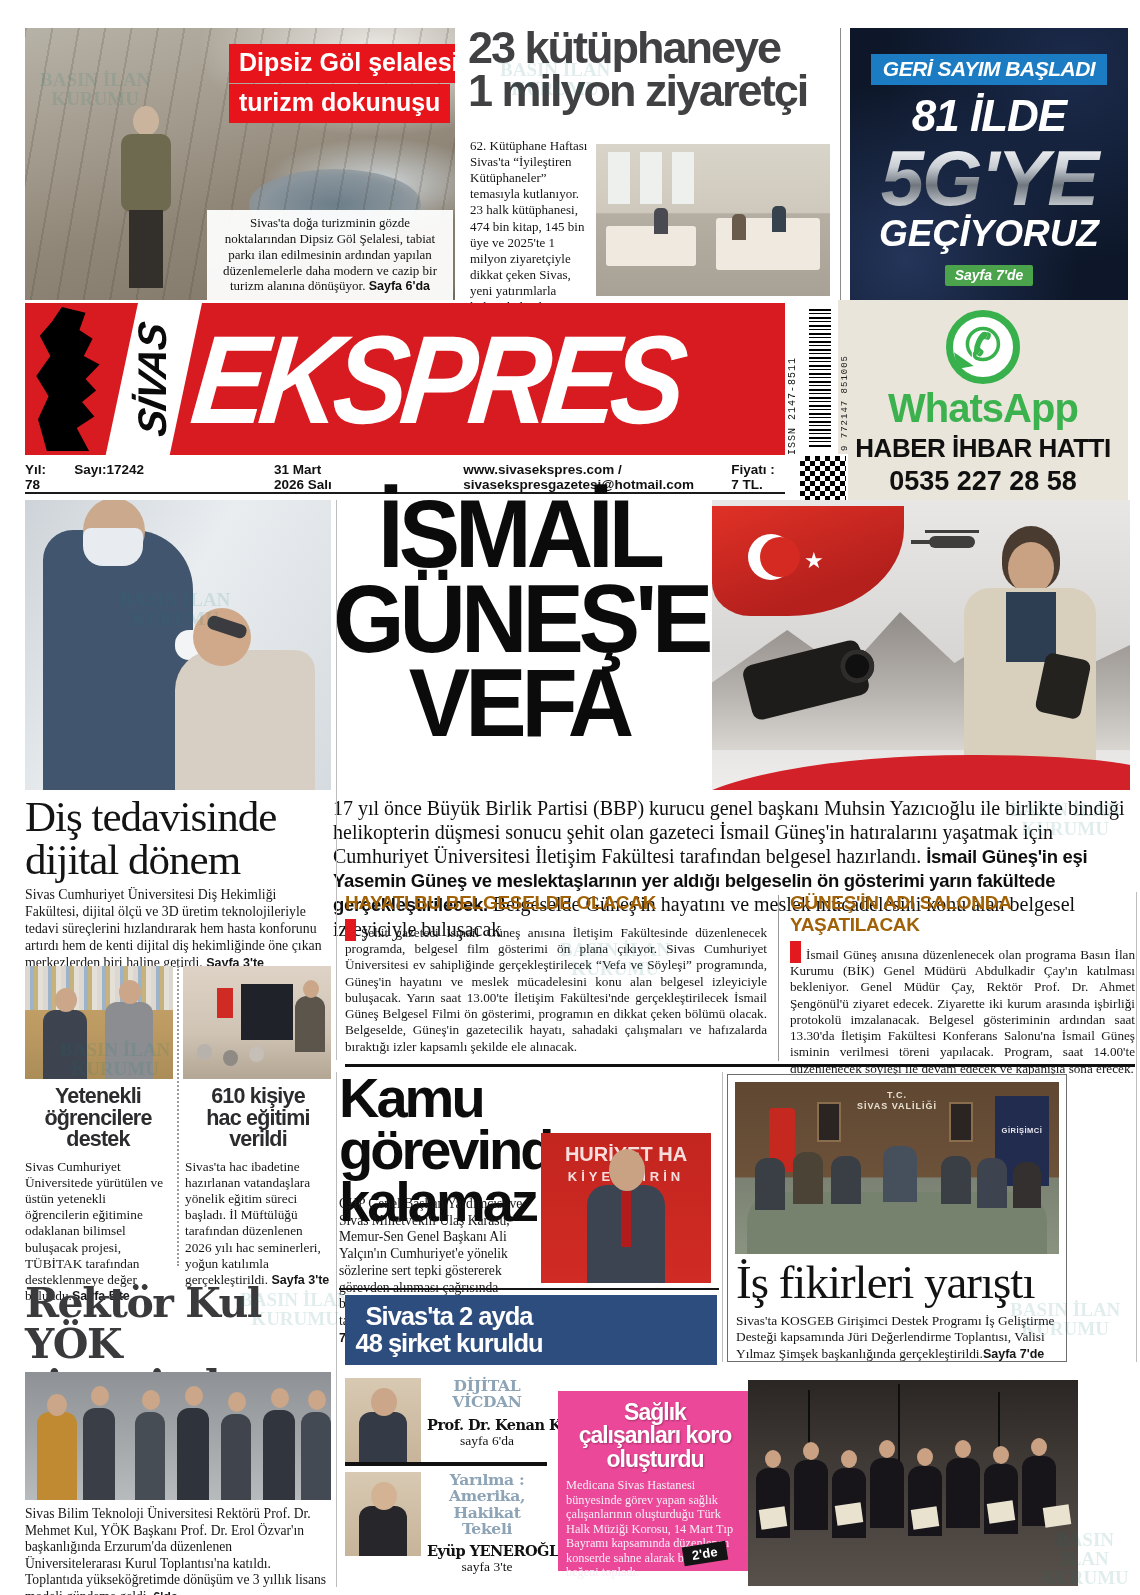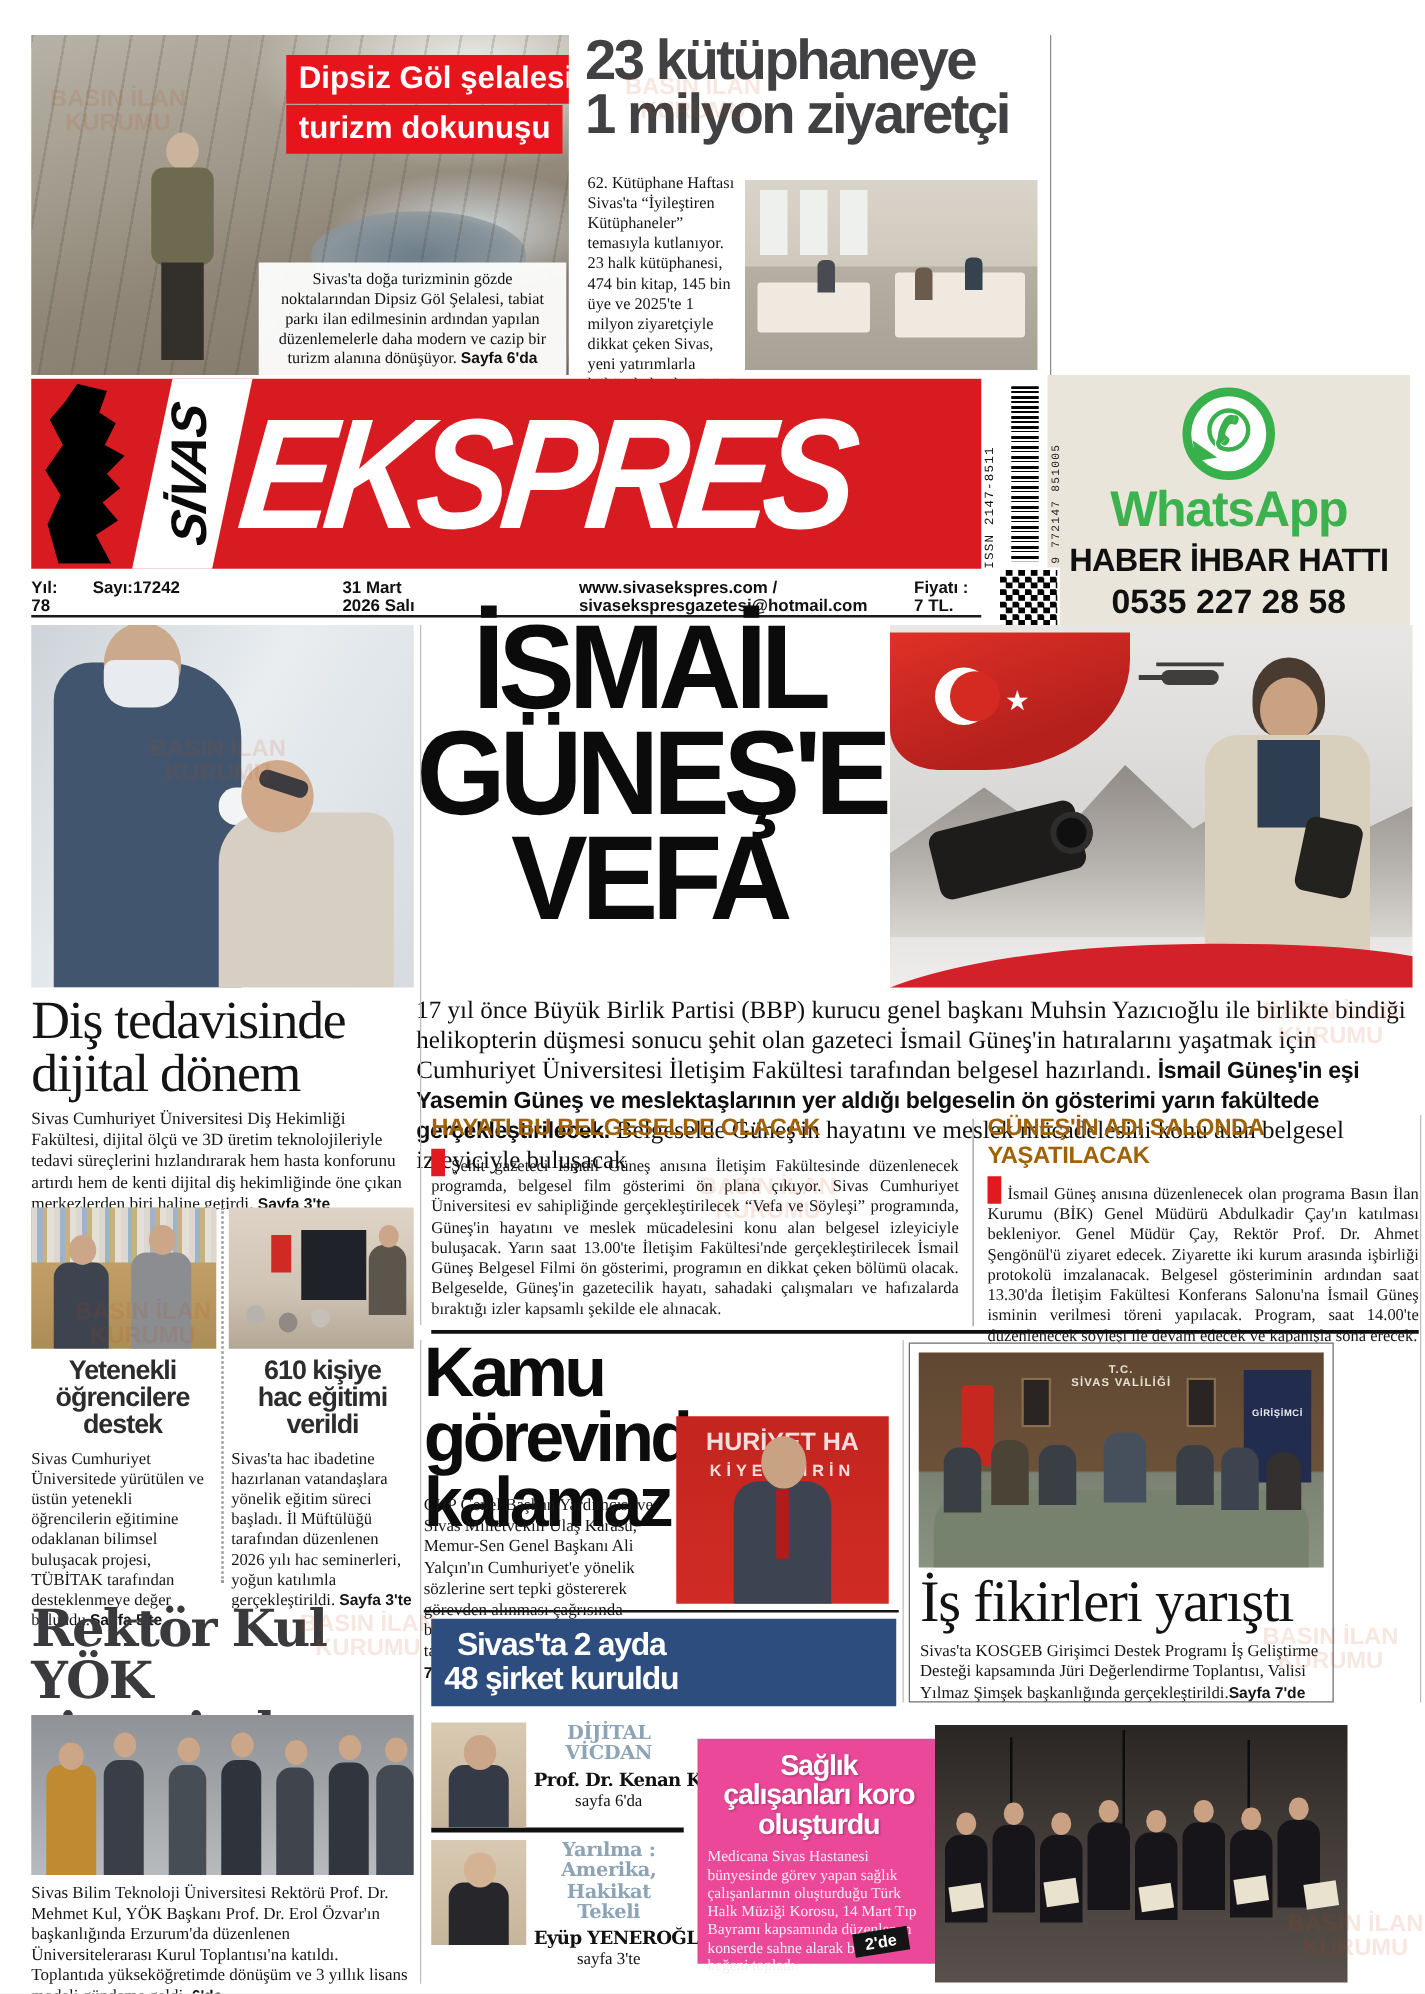--- a/index.html
+++ b/index.html
@@ -1,20 +1,20 @@
 <!DOCTYPE html>
 <html><head>
 <meta charset="utf-8">
 <style>
   * { margin:0; padding:0; box-sizing:border-box; }
   body { background:#e7e7e7; font-family:"Liberation Serif", serif; }
   .page { position:relative; width:1140px; height:1595px; background:#fff; margin:0 auto; overflow:hidden; }
 
   
-  .wm { position:absolute; opacity:.12; color:#c2410c; font-family:Liberation Sans, sans-serif;
+  .wm { position:absolute; opacity:.12; color:#0f766e; font-family:Liberation Serif, serif;
         font-weight:bold; font-size:19px; line-height:1; text-align:center; pointer-events:none; z-index:50; }
   .wm span { display:block; }
 
   
   .teaser-photo { position:absolute; left:25px; top:28px; width:430px; height:272px;
      background:linear-gradient(165deg,#b7b2a7 0%,#a29a8c 35%,#8f8678 60%,#7e7566 100%); overflow:hidden; }
   .tp-snow1 { position:absolute; left:40%; top:0; width:60%; height:40%;
      background:radial-gradient(ellipse at 70% 20%, #eceae6 0%, rgba(236,234,230,0) 70%); }
   .tp-snow2 { position:absolute; left:55%; top:40%; width:45%; height:35%;
      background:radial-gradient(ellipse at 60% 50%, #cfd6da 0%, rgba(207,214,218,0) 70%); }
@@ -335,20 +335,27 @@
       <div class="lib-desk" style="left:10px;top:82px;width:90px;height:40px"></div>
       <div class="lib-desk" style="left:120px;top:74px;width:104px;height:52px"></div>
       <div class="lib-fig" style="left:58px;top:64px"></div>
       <div class="lib-fig" style="left:136px;top:70px;background:#6b5b4c"></div>
       <div class="lib-fig" style="left:176px;top:62px;background:#36424e"></div>
     </div>
   </div>
 
   <div class="top-divider"></div>
 
+  <div class="ad5g">
+    <div class="ad5g-chip">GERİ SAYIM BAŞLADI</div>
+    <div class="ad5g-l1">81 İLDE</div>
+    <div class="ad5g-l2">5G'YE</div>
+    <div class="ad5g-l3">GEÇİYORUZ</div>
+    <div class="ad5g-page">Sayfa 7'de</div>
+  </div>
 
   <div class="masthead">
     <div class="ataturk"></div>
     <div class="sivas-stripe"></div>
     <div class="sivas-vert">
         <span>SİVAS</span>
       </div>
     <div class="ekspres">
         <span>EKSPRES</span>
       </div>

